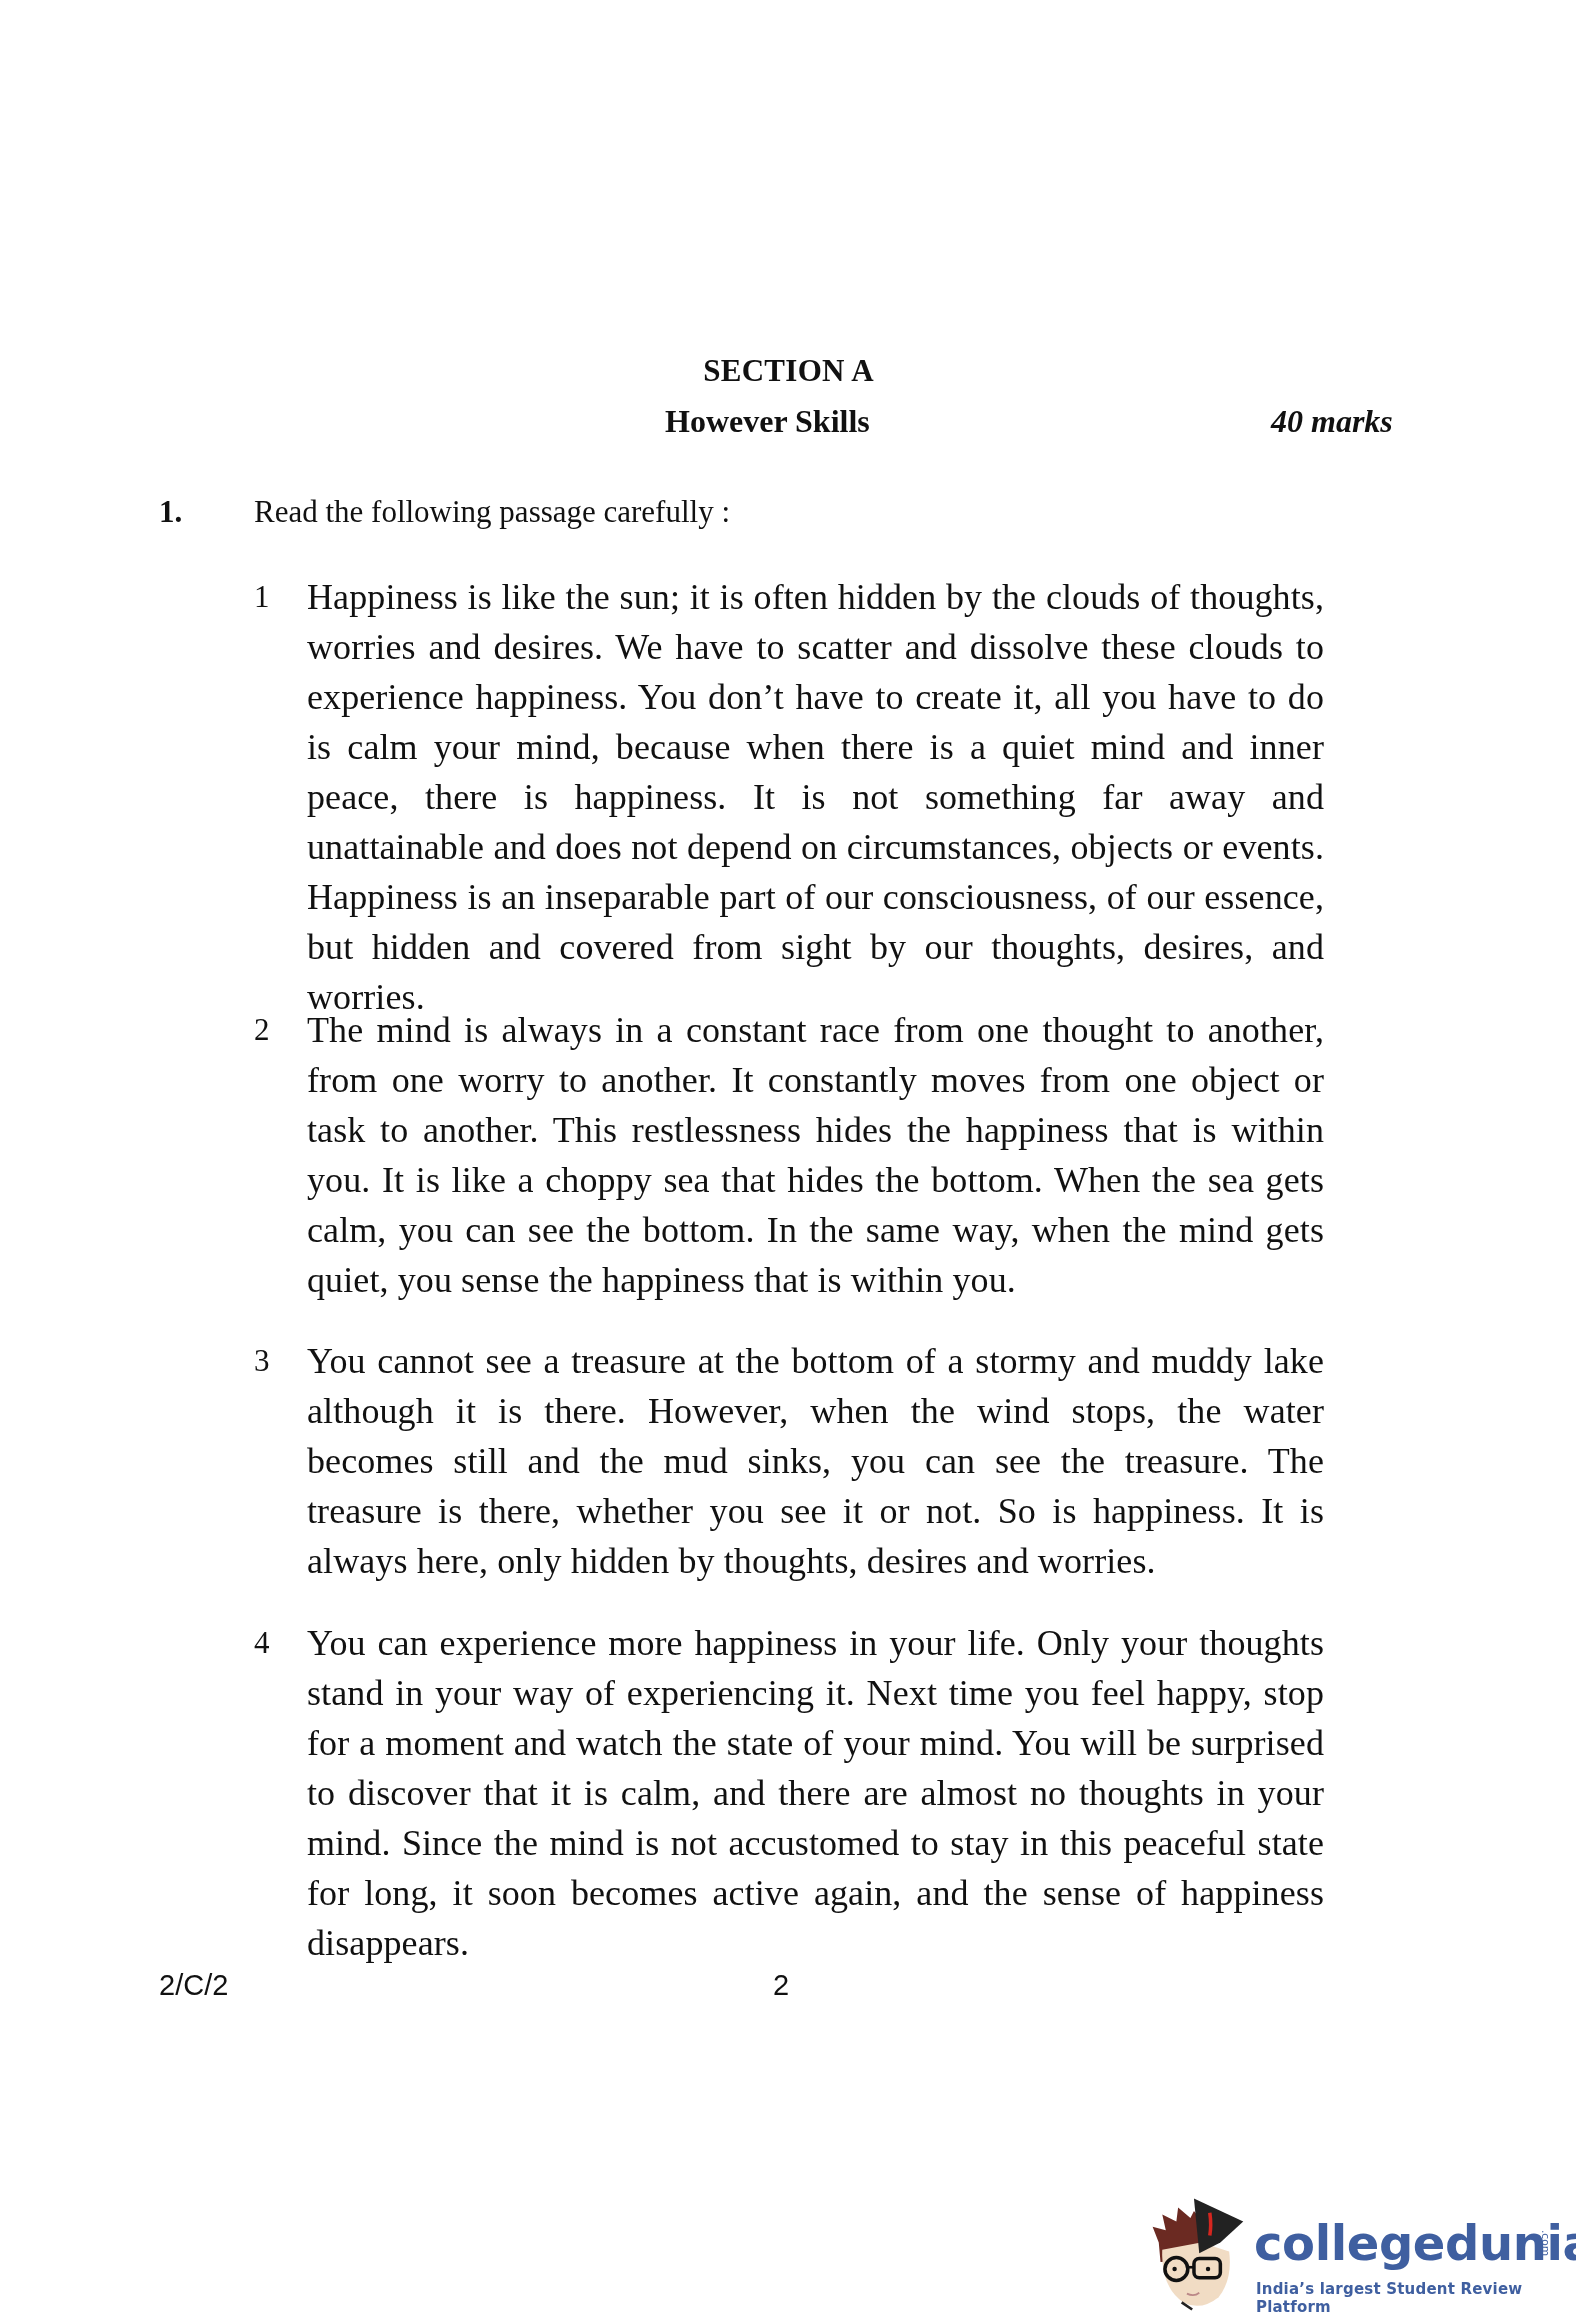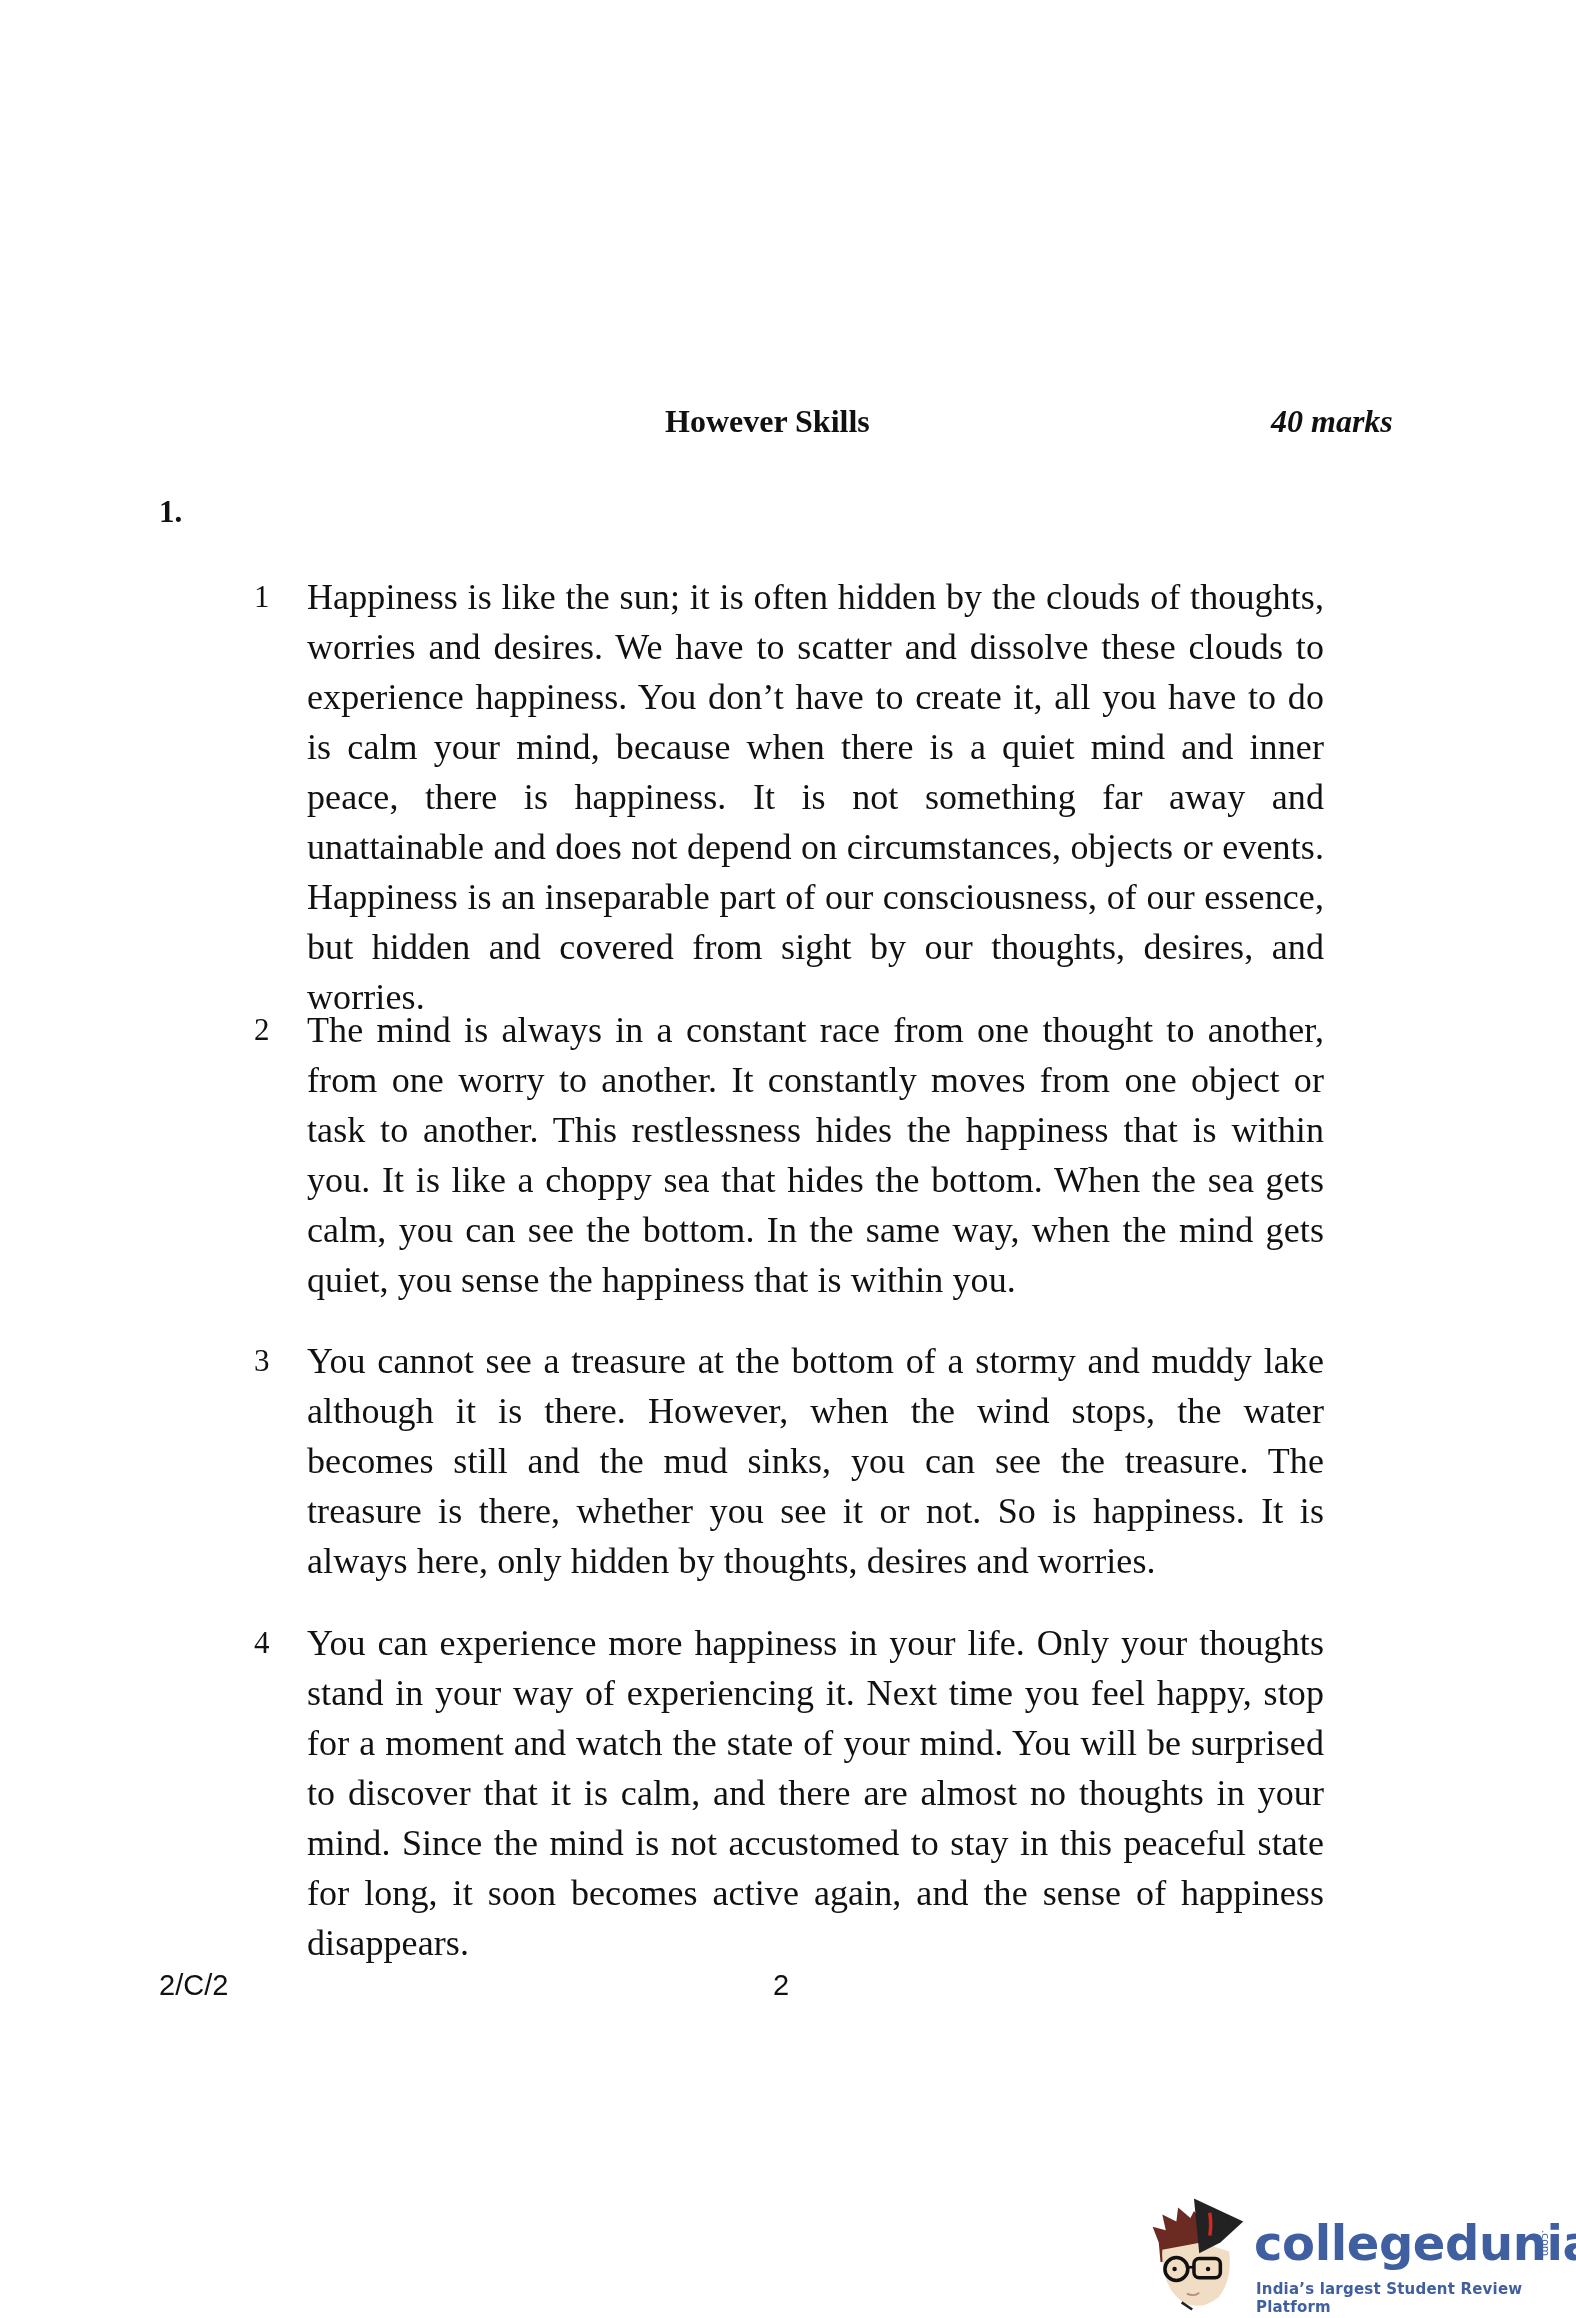--- a/index.html
+++ b/index.html
@@ -79,24 +79,28 @@
     position: absolute; left: 108px; top: 99px;
     font-family: "DejaVu Sans", sans-serif; font-weight: bold; font-size: 15px;
     color: #3f5fa0; letter-spacing: 0.2px;
   }
 </style>
 </head>
 <body>
 
 <div class="page">
 
+  <div class="section-title">
+    <span>SECTION A</span>
+  </div>
   <div class="sub-title">However Skills</div>
   <div class="marks">40 marks</div>
 
   <div class="q-number">1.</div>
+  <div class="q-instruction">Read the following passage carefully :</div>
 
   <div class="para" id="para-1">
     <div class="para-num">1</div>
     <div class="para-text">Happiness is like the sun; it is often hidden by the clouds of thoughts, worries and desires. We have to scatter and dissolve these clouds to experience happiness. You don’t have to create it, all you have to do is calm your mind, because when there is a quiet mind and inner peace, there is happiness. It is not something far away and unattainable and does not depend on circumstances, objects or events. Happiness is an inseparable part of our consciousness, of our essence, but hidden and covered from sight by our thoughts, desires, and worries.</div>
   </div>
 
   <div class="para" id="para-2">
     <div class="para-num">2</div>
     <div class="para-text">The mind is always in a constant race from one thought to another, from one worry to another. It constantly moves from one object or task to another. This restlessness hides the happiness that is within you. It is like a choppy sea that hides the bottom. When the sea gets calm, you can see the bottom. In the same way, when the mind gets quiet, you sense the happiness that is within you.</div>
   </div>

